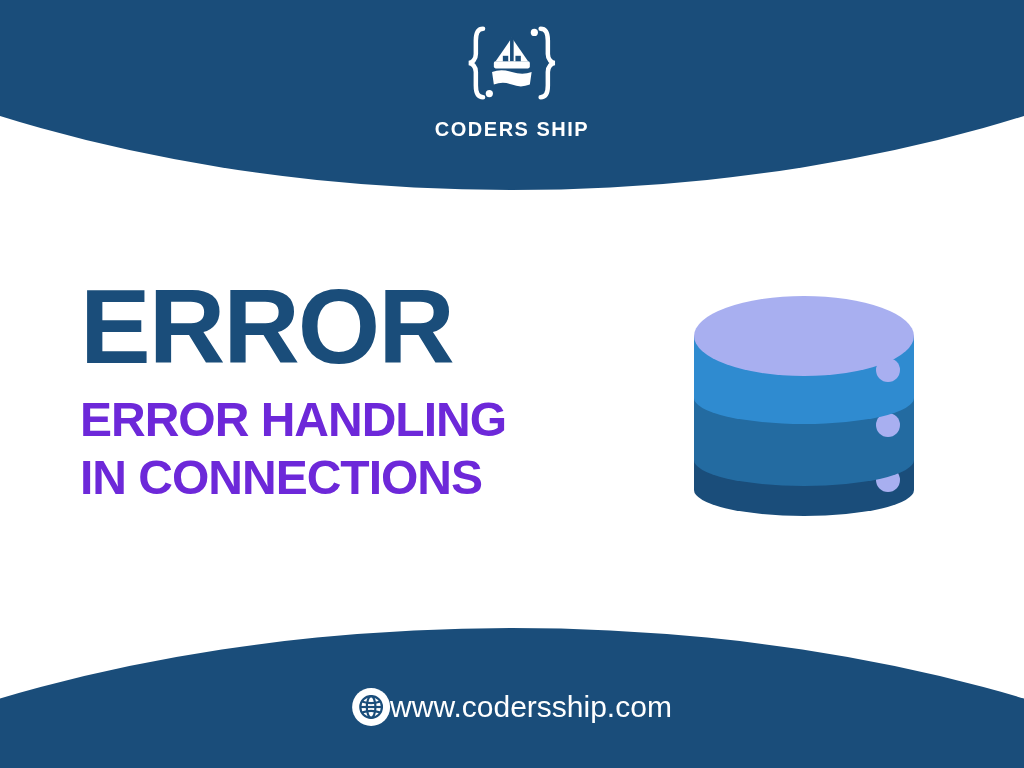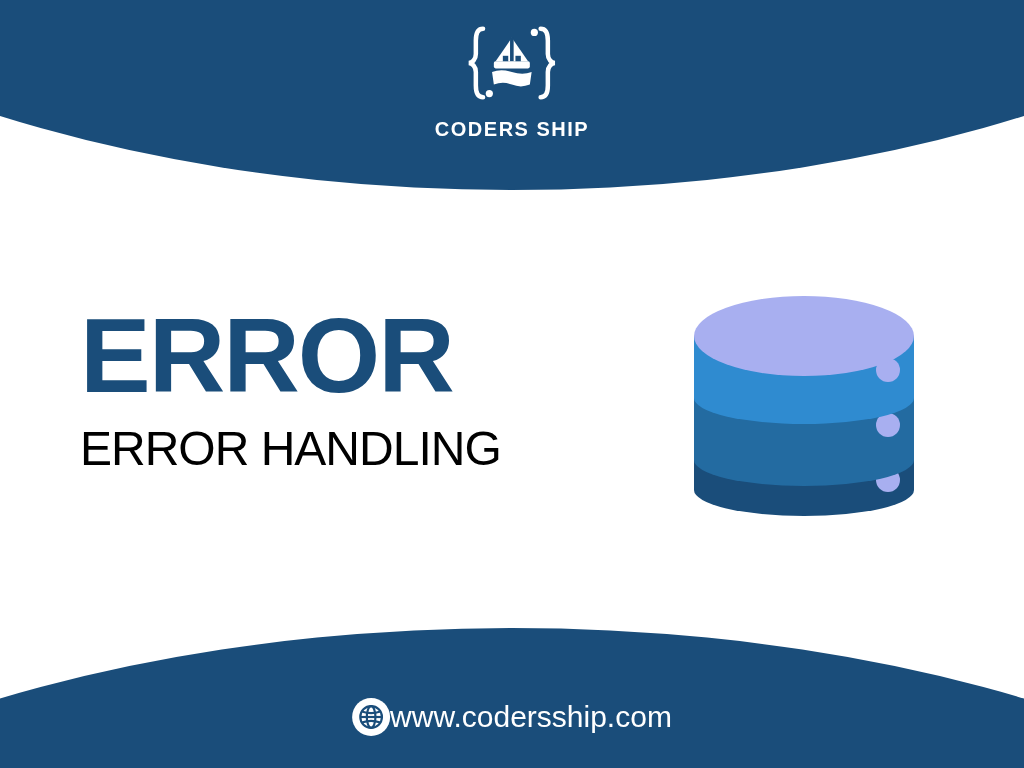--- a/index.html
+++ b/index.html
@@ -67,35 +67,35 @@
     }
     .title {
       color: #1a4d7a;
       font-size: 106px;
       font-weight: 800;
       letter-spacing: -2px;
       line-height: 1;
       margin-bottom: 12px;
     }
     .subtitle-line {
-      color: #000000;
+      color: #6d28d9;
       font-size: 48px;
-      font-weight: 400;
+      font-weight: 700;
       letter-spacing: -1px;
       line-height: 1.2;
     }
     .db-icon {
       width: 280px;
       height: 280px;
       position: relative;
       flex-shrink: 0;
     }
     .footer {
       position: absolute;
-      bottom: 32px;
+      bottom: 42px;
       left: 50%;
       transform: translateX(-50%);
       display: flex;
       align-items: center;
       z-index: 10;
     }
     .globe-circle {
       width: 38px;
       height: 38px;
       background: #ffffff;
@@ -132,20 +132,21 @@
       <rect x="54" y="42" width="6" height="6" fill="#1a4d7a"></rect>
     </svg>
   </div>
   <div class="logo-text">CODERS SHIP</div>
 </div>
 
 <div class="main-content">
   <div class="text-block">
     <div class="title">ERROR</div>
     <div class="subtitle-line">ERROR HANDLING</div>
+    <div class="subtitle-line">IN CONNECTIONS</div>
   </div>
   <div class="db-icon">
     <svg viewBox="0 0 280 280">
       <path d="M30 210 L 250 210 L 250 240 A 110 26 0 0 1 30 240 Z" fill="#1a4d7a"></path>
       <circle cx="224" cy="230" r="12" fill="#a8aff0"></circle>
       <ellipse cx="140" cy="210" rx="110" ry="26" fill="#236ba1"></ellipse>
       <path d="M30 148 L 250 148 L 250 210 L 30 210 Z" fill="#236ba1"></path>
       <circle cx="224" cy="175" r="12" fill="#a8aff0"></circle>
       <ellipse cx="140" cy="148" rx="110" ry="26" fill="#2f8bd0"></ellipse>
       <path d="M30 86 L 250 86 L 250 148 L 30 148 Z" fill="#2f8bd0"></path>

